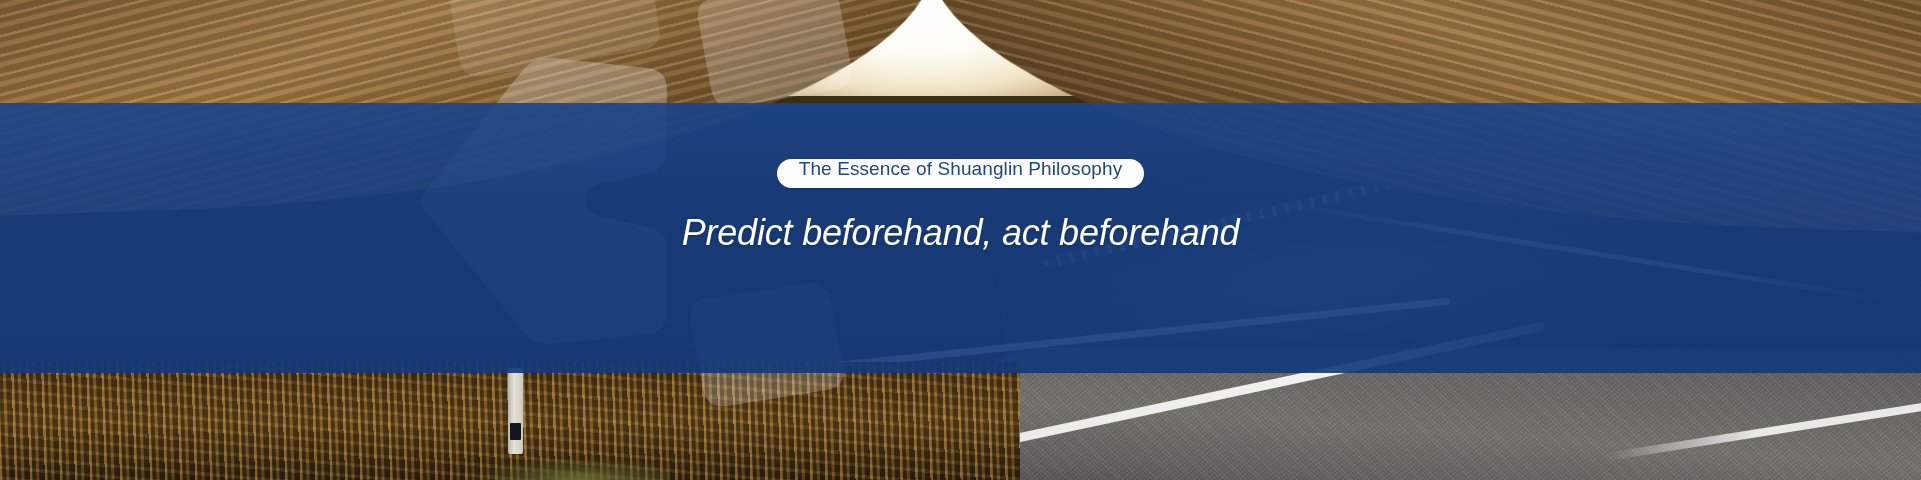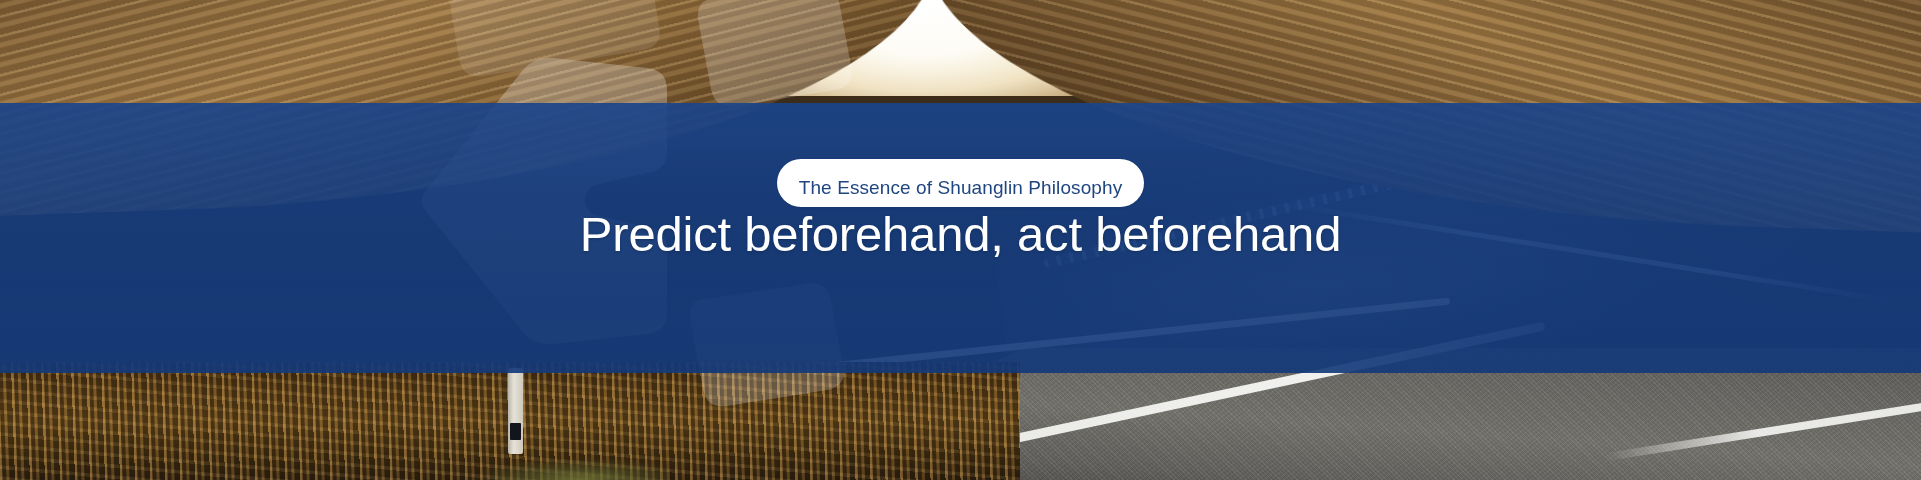--- a/index.html
+++ b/index.html
@@ -273,31 +273,33 @@
   }
 
   .eyebrow-badge {
     display: inline-block;
     background: #ffffff;
     color: #1f4680;
     font-size: 19px;
     font-weight: 400;
     letter-spacing: .1px;
     line-height: 1;
-    padding: 19px 22px 10px;
+    padding: 0 22px 10px;
     border-radius: 999px;
     white-space: nowrap;
     box-shadow: 0 1px 3px rgba(0,0,0,0.10);
   }
 
   .headline {
+    margin-top: 17px;
     text-align: center;
     color: #ffffff;
+    font-style: italic;
     font-weight: 400;
-    font-size: 49px;
+    font-size: 36px;
     line-height: 55px;
     letter-spacing: -0.2px;
     text-shadow: 0 1px 3px rgba(0,0,0,0.22);
     white-space: nowrap;
   }
   .headline .line { display: block; }
 </style>
 </head>
 <body>
 

